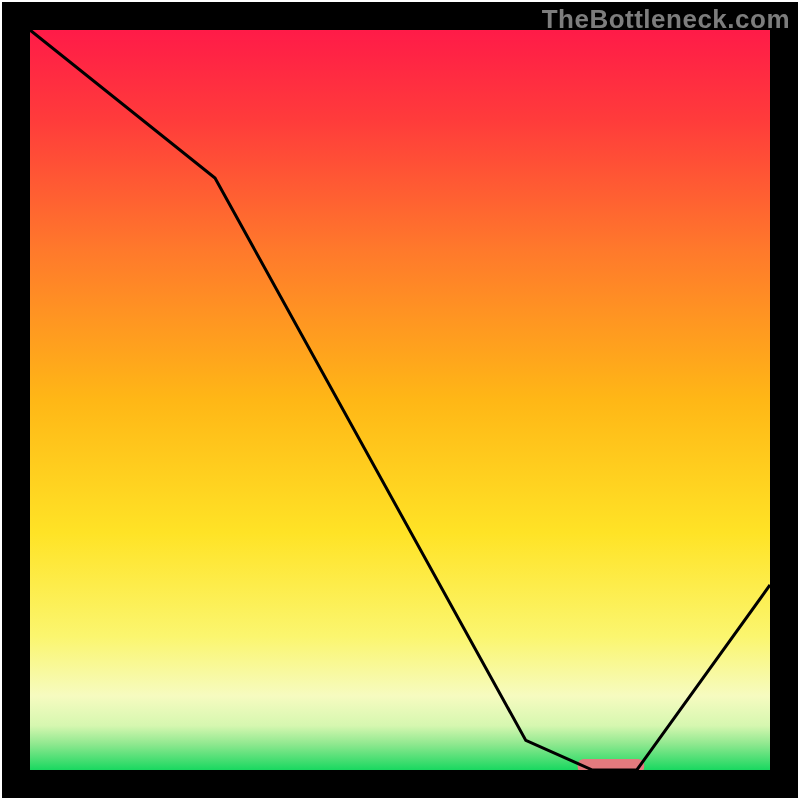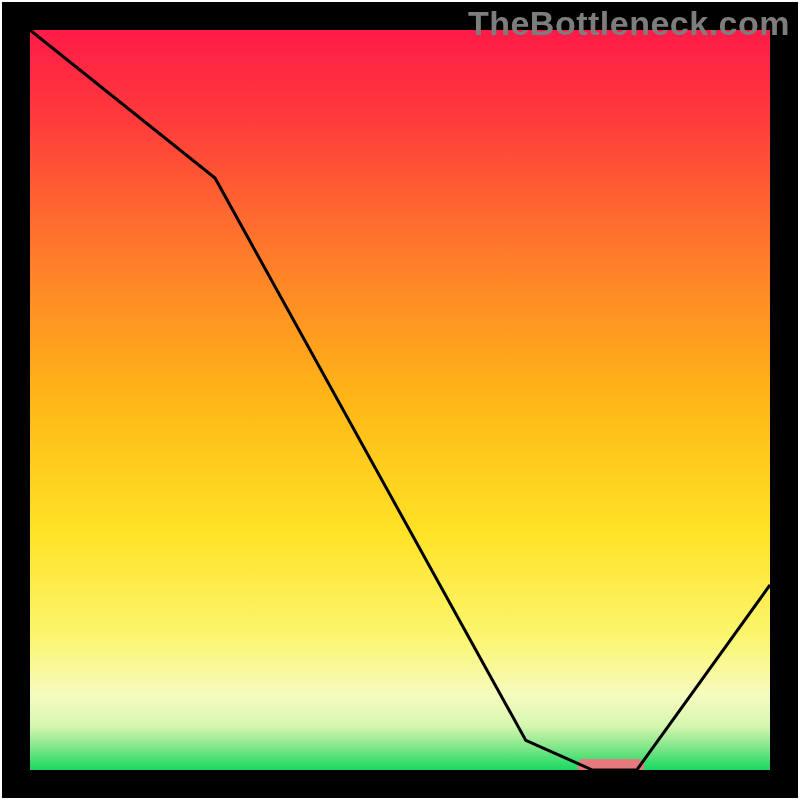--- a/index.html
+++ b/index.html
@@ -13,21 +13,21 @@
   .chart-wrap {
     position: relative;
     width: 800px;
     height: 800px;
   }
   .watermark {
     position: absolute;
     top: 4px;
     right: 10px;
     font-family: Arial, Helvetica, sans-serif;
-    font-size: 34px;
+    font-size: 26px;
     font-weight: bold;
     color: #7d7d7d;
     letter-spacing: 0.5px;
     z-index: 5;
   }
   svg {
     position: absolute;
     top: 0;
     left: 0;
   }

